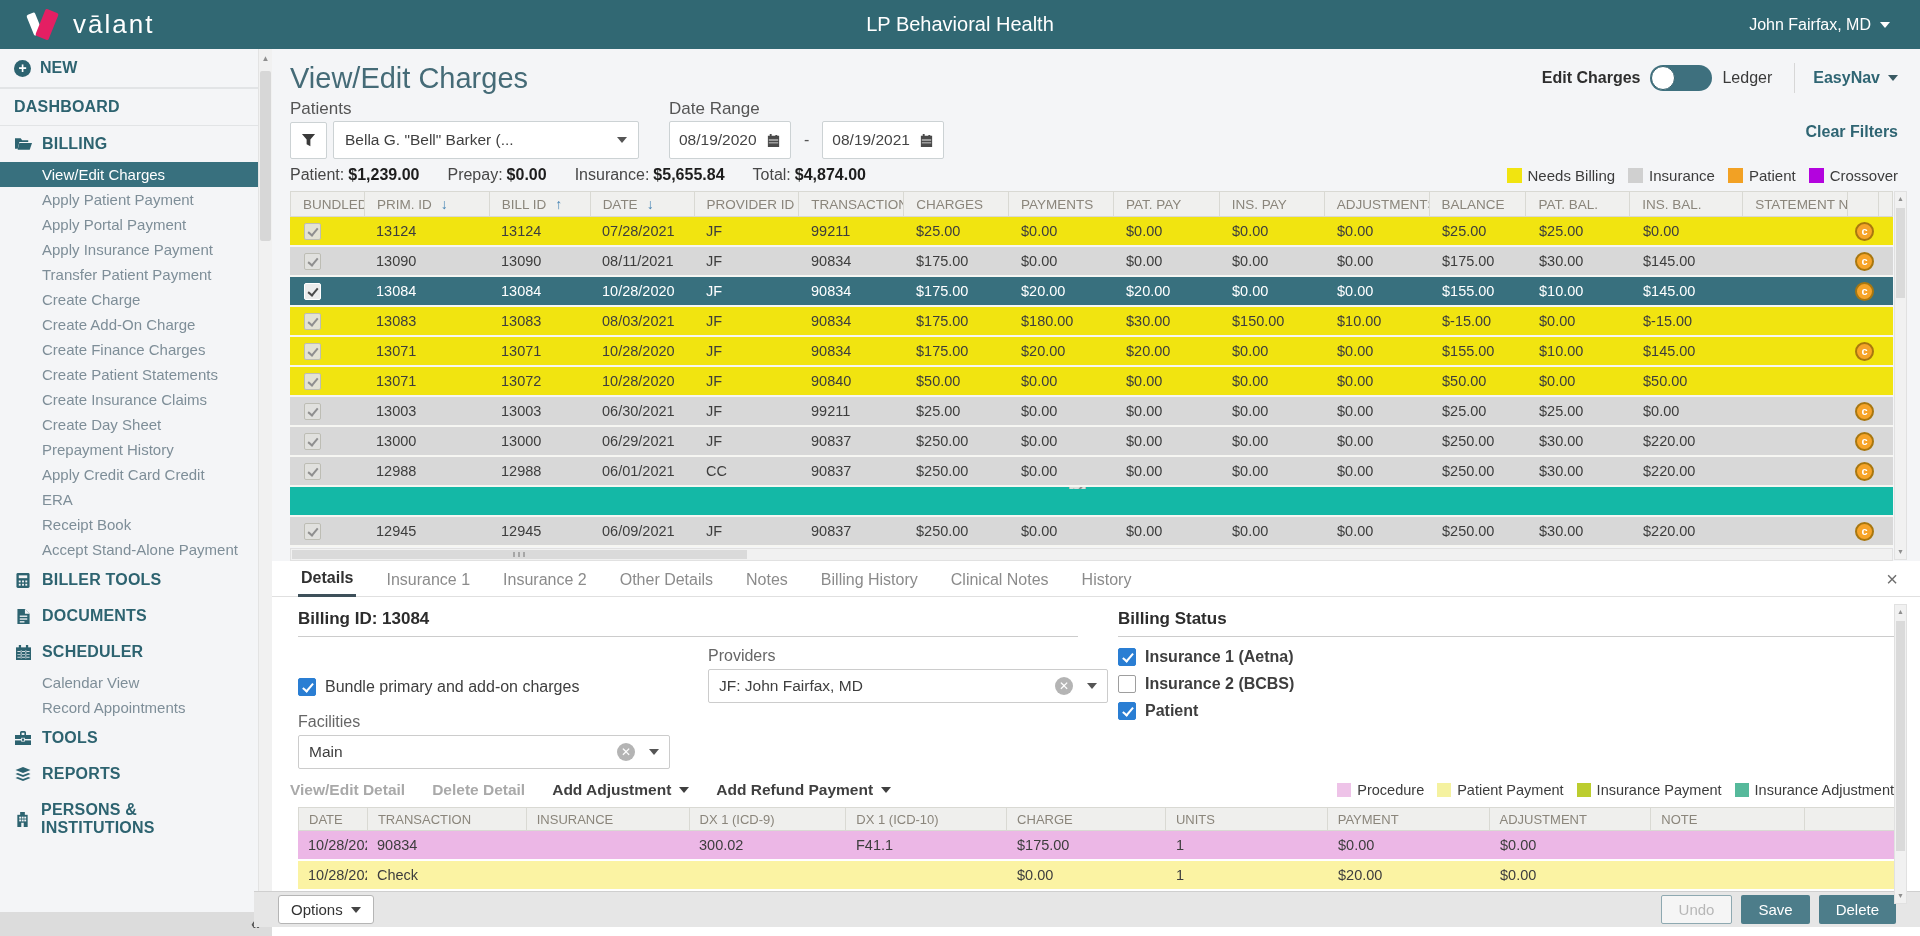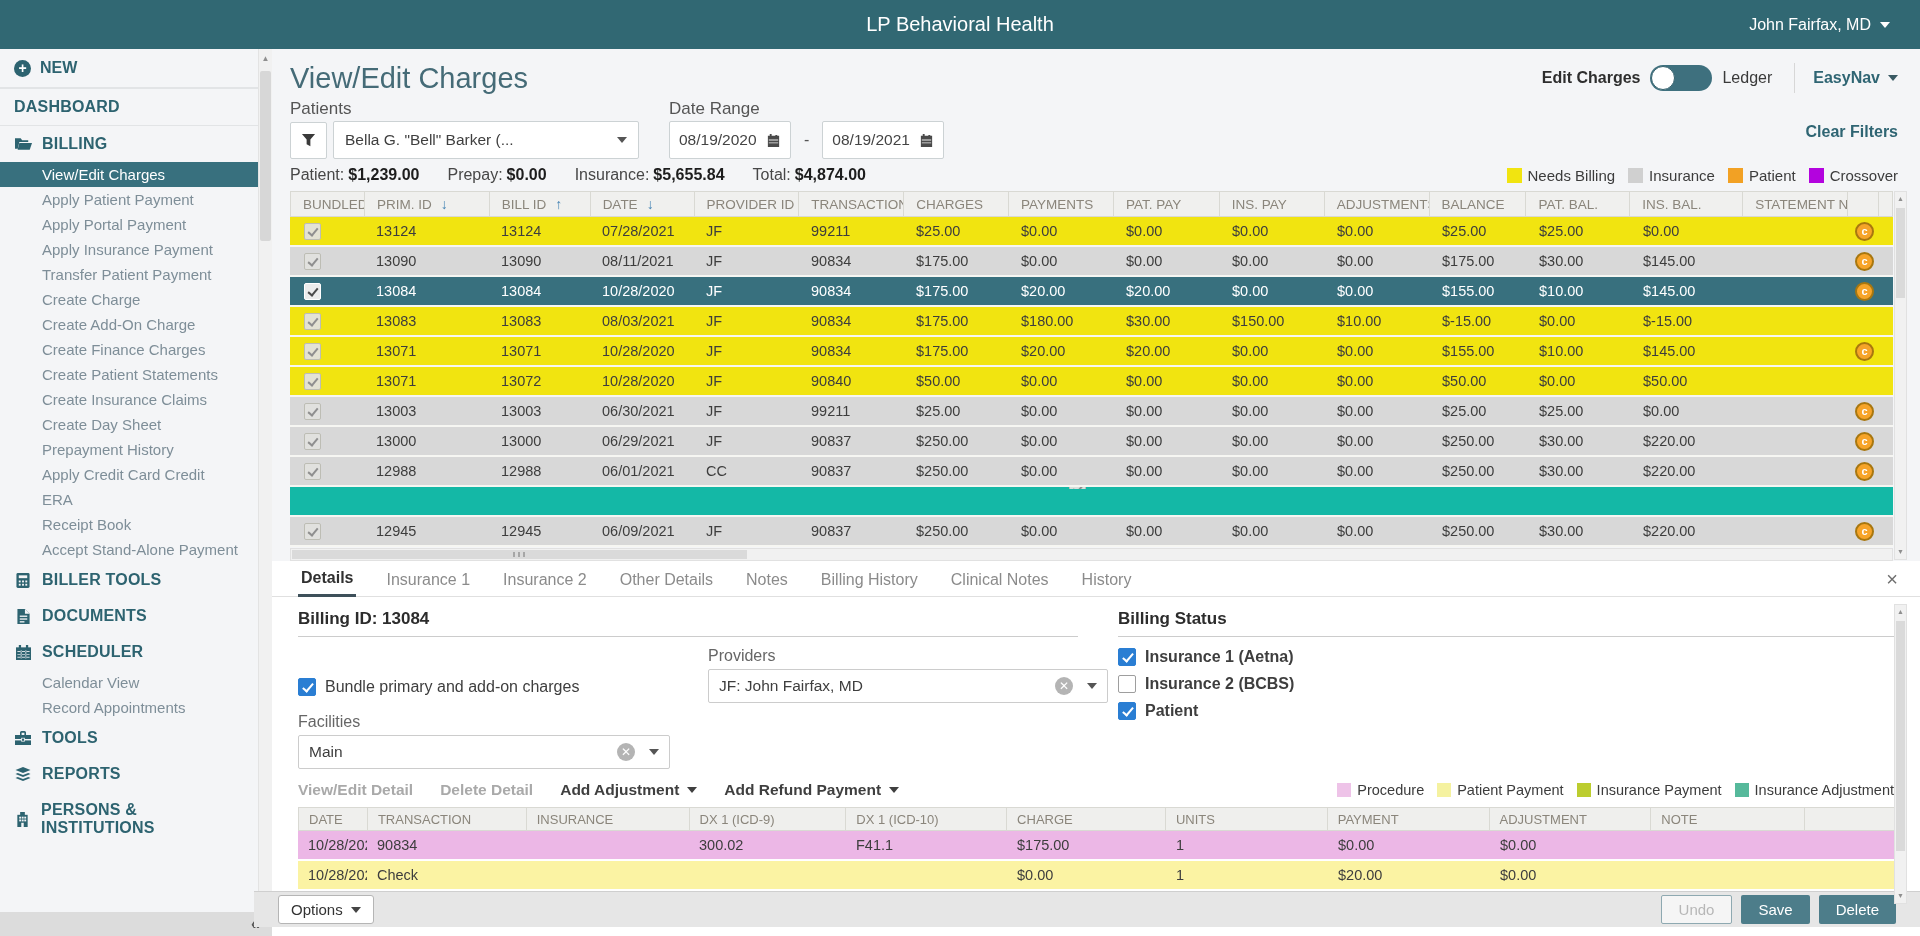--- a/index.html
+++ b/index.html
@@ -120,21 +120,21 @@
   .bluebox.checked { background:#2a7ed3; border-color:#2a7ed3; }
   .bluebox.checked::after { content:''; position:absolute; left:6px; top:2px; width:4px; height:9px; border:solid #fff; border-width:0 2px 2px 0; transform:rotate(40deg); }
   .combo { height:34px; border:1px solid #ccc; border-radius:2px; background:#fff; display:flex; align-items:center; padding:0 10px; font-size:15.5px; color:#3e3e3e; }
   .combo .clr { margin-left:auto; width:18px; height:18px; border-radius:50%; background:#b4b4b4; color:#fff; font-size:12px; line-height:18px; text-align:center; }
   .combo .crt { margin-left:14px; width:0; height:0; border-left:5px solid transparent; border-right:5px solid transparent; border-top:6px solid #555; }
   .form-right { flex:1; padding-left:10px; }
   .bs-title { font-size:17px; font-weight:bold; color:#2c2c2c; padding-bottom:7px; border-bottom:1px solid #ccc; }
   .bs-list { margin-top:11px; }
   .bs-list .chk-row { margin-bottom:9px;font-weight:bold; }
 
-  .actions-row { display:flex; align-items:center; gap:27px; padding:12px 26px 8px 26px; font-size:15.5px; font-weight:bold; }
+  .actions-row { display:flex; align-items:center; gap:27px; padding:12px 26px 8px 18px; font-size:15.5px; font-weight:bold; }
   .act { color:#3f3f3f; display:flex; align-items:center; gap:8px; }
   .act.muted { color:#a9a9a9; }
   .act .caret-d { border-top-color:#3f3f3f; }
   .legend2 { margin-left:auto; display:flex; gap:13px; font-weight:normal; font-size:14.5px; color:#3c3c3c; }
   .legend2 .li { display:flex; align-items:center; gap:6px; }
   .legend2 .sw { width:14px; height:14px; }
 
   .dtable { margin:0 26px; width:1598px; }
   .dthead { display:flex; height:24px; background:#efefed; border:1px solid #d9d9d3; }
   .dth { display:flex; align-items:center; padding-left:10px; font-size:13px; color:#8a857b; border-right:1px solid #d9d9d3; white-space:nowrap; overflow:hidden; }
@@ -154,20 +154,27 @@
   .btn-save, .btn-del { background:#4d7d8a; color:#fff; }
 
   svg { display:block; }
 </style>
 </head>
 <body>
 
 <div class="app">
 
   <header class="topbar">
+    <div class="brand">
+      <span class="logo-mark">
+          <span class="p1"></span>
+          <span class="p2"></span>
+        </span>
+      <span class="brand-word">vālant</span>
+    </div>
     <div class="clinic">LP Behavioral Health</div>
     <div class="user">
       <span>John Fairfax, MD</span>
       <span class="caret-w"></span>
     </div>
   </header>
 
   <div class="shell">
     <aside class="sidebar">
       <div class="side-inner">

